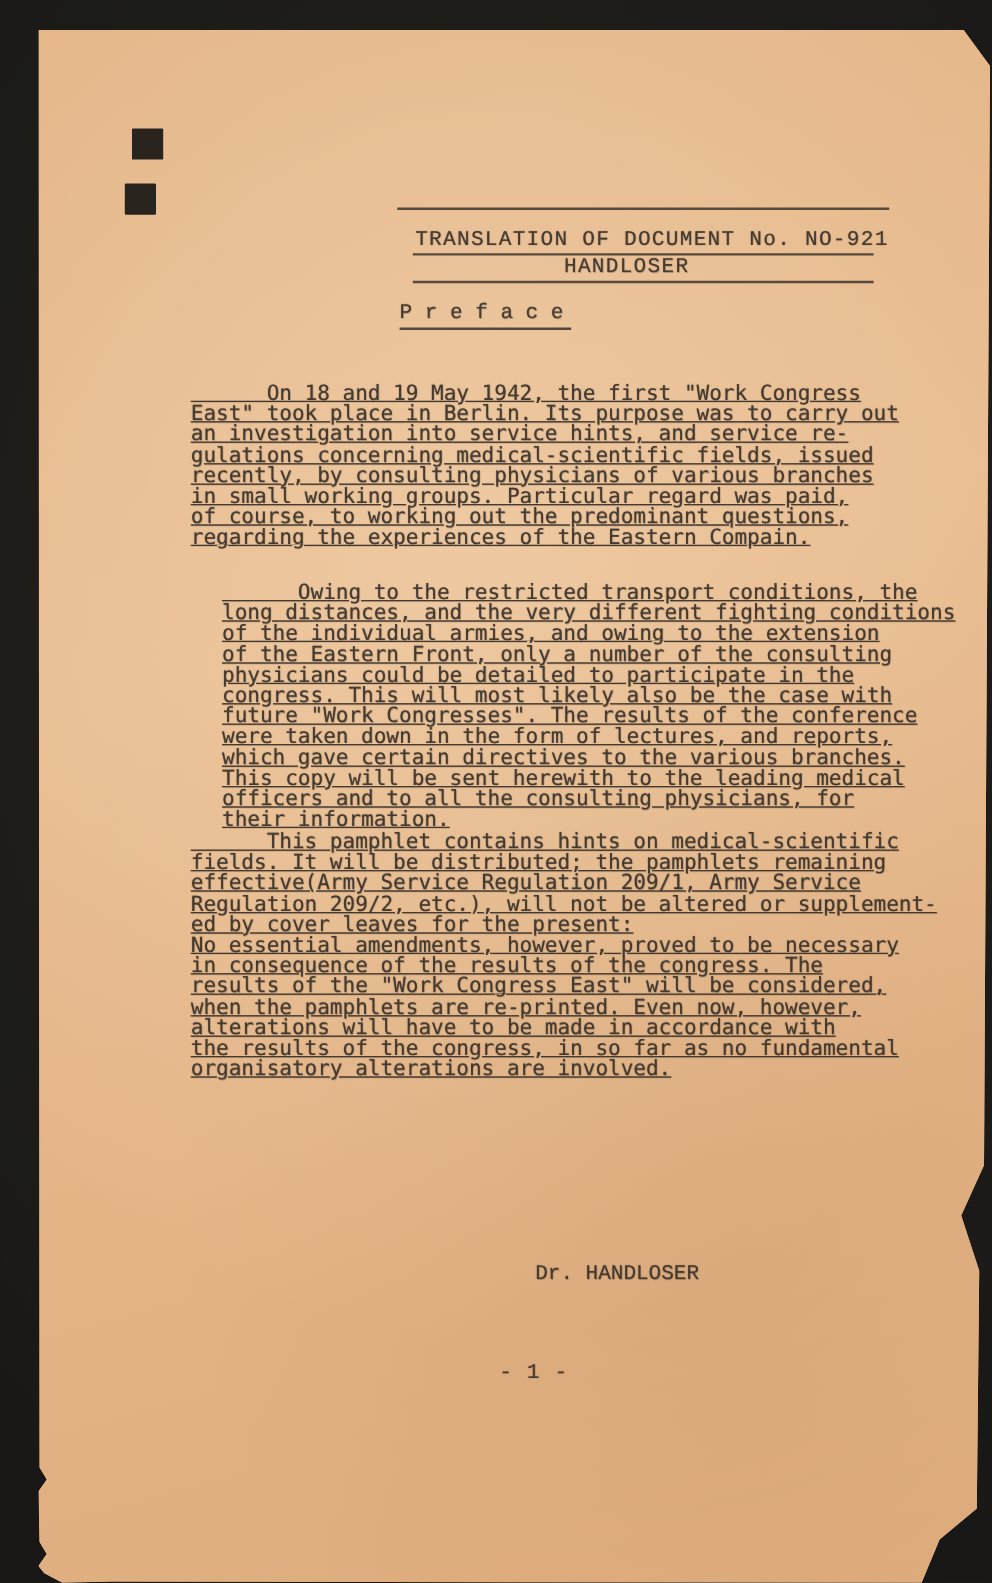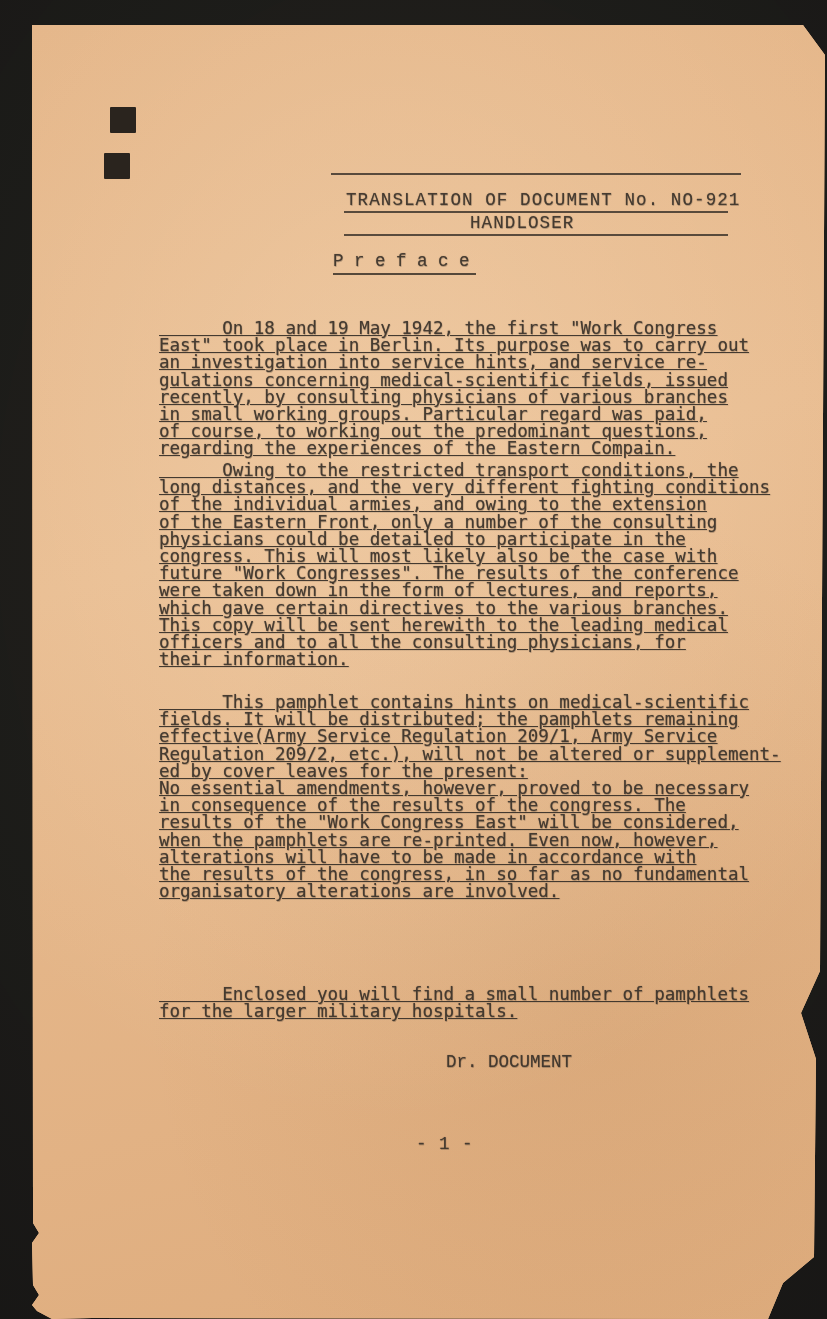--- a/index.html
+++ b/index.html
@@ -77,21 +77,21 @@
   }
   .para {
     position: absolute;
     left: 114px;
     font-size: 17.5px;
     line-height: 17.2px;
     white-space: pre;
     text-decoration: underline;
   }
   .para.p1 { top: 282px; }
-  .para.p2 { top: 424px; }
+  .para.p2 { top: 448px; margin-left: 26px; }
   .para.p3 { top: 656px; }
   .para.p4 { top: 866px; }
   .para.p5 { top: 948px; }
   .signature {
     position: absolute;
     left: 401px; top: 1014px;
     font-size: 17.5px;
     white-space: pre;
   }
   .page-number {
@@ -146,20 +146,18 @@
 ed by cover leaves for the present:
 No essential amendments, however, proved to be necessary
 in consequence of the results of the congress. The
 results of the "Work Congress East" will be considered,
 when the pamphlets are re-printed. Even now, however,
 alterations will have to be made in accordance with
 the results of the congress, in so far as no fundamental
 organisatory alterations are involved.</pre>
 
 
-  <pre class="para p5 ink">      Enclosed you will find a small number of pamphlets
-for the larger military hospitals.</pre>
 
-  <div class="signature ink">Dr. DOCUMENT</div>
+  <div class="signature ink">Dr. HANDLOSER</div>
 
   <div class="page-number ink">- 1 -</div>
 
 </div>
 
 </body></html>

